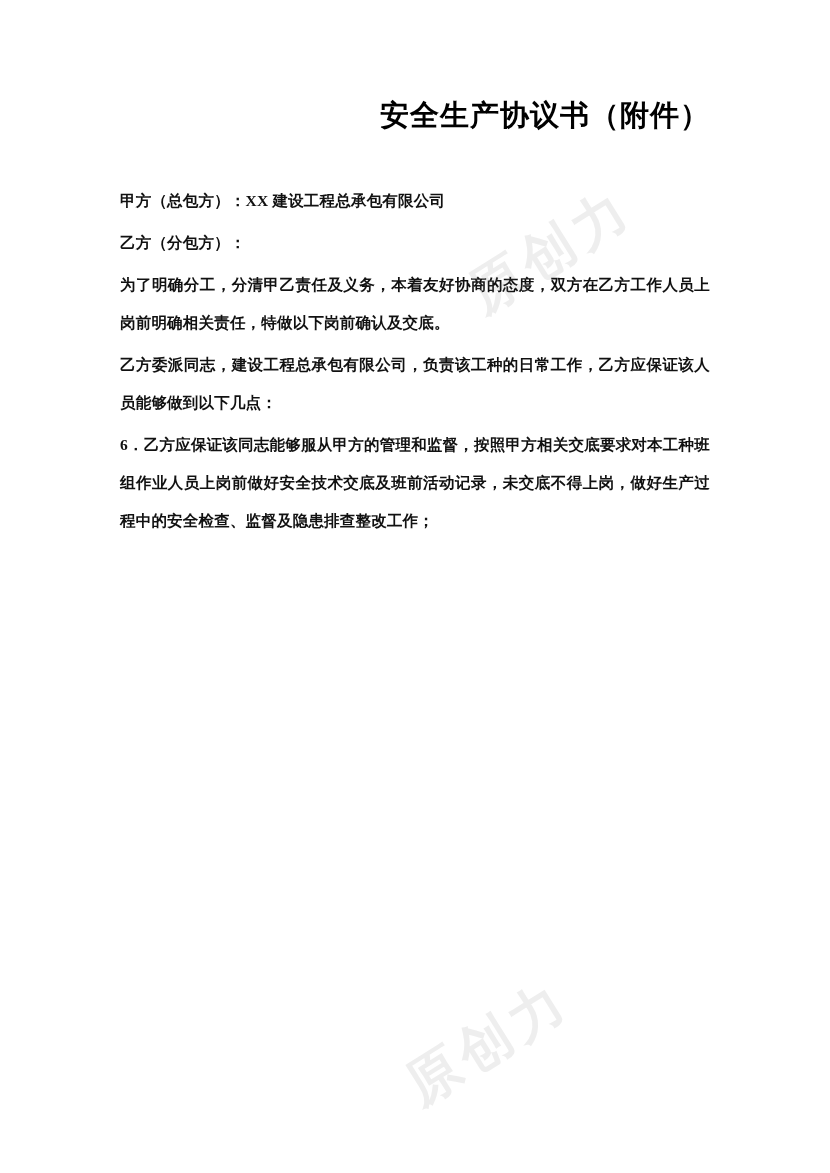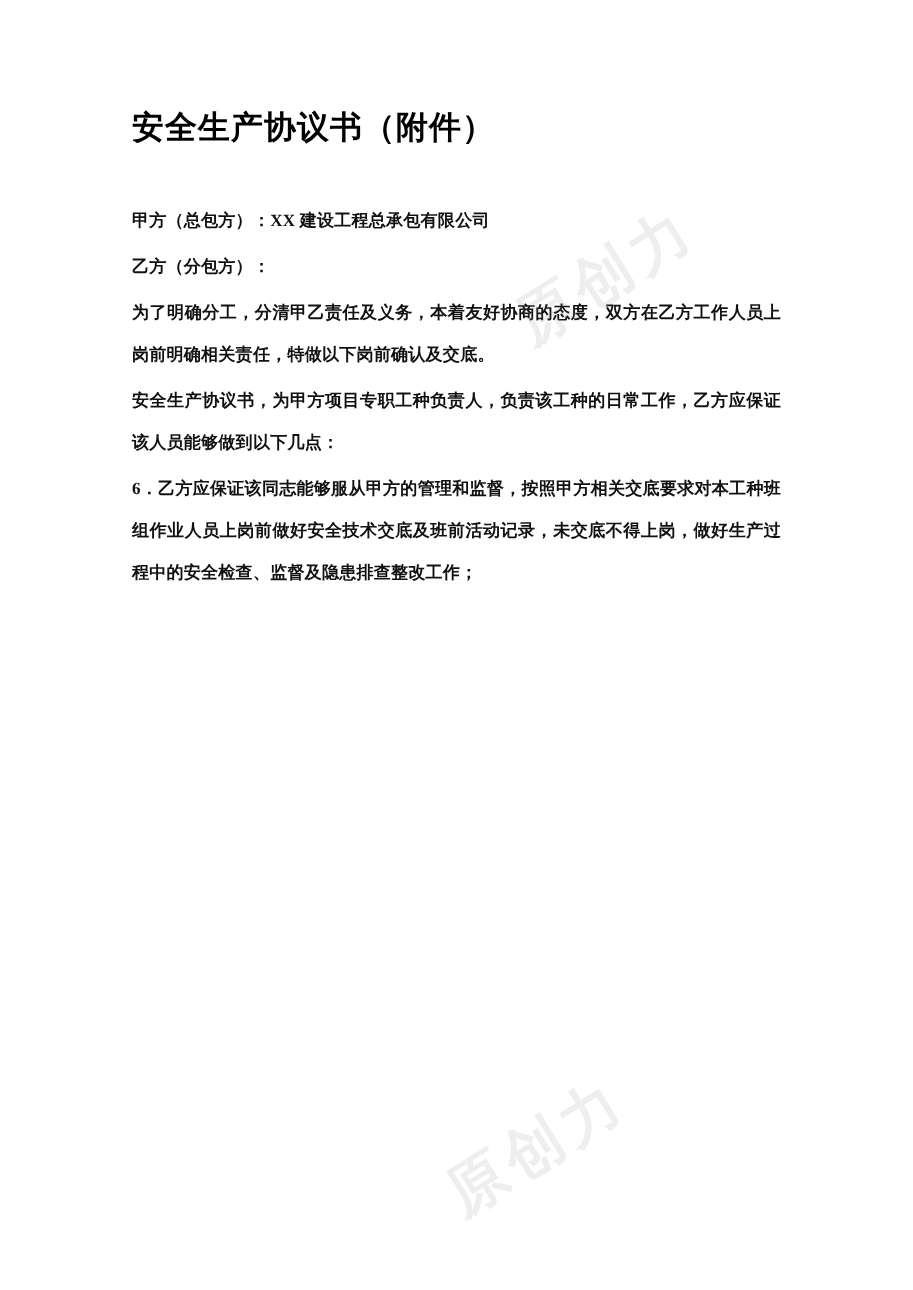--- a/index.html
+++ b/index.html
@@ -21,21 +21,21 @@
   .doc-body {
     position: absolute;
     left: 0;
     top: 0;
     width: 830px;
     height: 1173px;
     padding: 96px 120px 40px 120px;
     box-sizing: border-box;
   }
   .doc-title {
-    text-align: left;
+    text-align: right;
     font-size: 29px;
     font-weight: bold;
     letter-spacing: 1px;
     margin: 0 0 46px 0;
     color: #000;
     font-family: "DejaVu Sans", "Liberation Sans", sans-serif;
   }
   .para {
     font-size: 15.5px;
     line-height: 2.45;
@@ -74,21 +74,21 @@
 
 <div class="page">
 
   <div class="doc-body">
 
     <h1 class="doc-title">安全生产协议书（附件）</h1>
 
     <p class="para">甲方（总包方）：XX 建设工程总承包有限公司</p>
     <p class="para">乙方（分包方）：</p>
     <p class="para">为了明确分工，分清甲乙责任及义务，本着友好协商的态度，双方在乙方工作人员上岗前明确相关责任，特做以下岗前确认及交底。</p>
-    <p class="para">安全生产协议书，为甲方项目专职工种负责人，负责该工种的日常工作，乙方应保证该人员能够做到以下几点：</p>
+    <p class="para">乙方委派同志，建设工程总承包有限公司，负责该工种的日常工作，乙方应保证该人员能够做到以下几点：</p>
     <p class="para">6．乙方应保证该同志能够服从甲方的管理和监督，按照甲方相关交底要求对本工种班组作业人员上岗前做好安全技术交底及班前活动记录，未交底不得上岗，做好生产过程中的安全检查、监督及隐患排查整改工作；</p>
 
   </div>
 
   <div class="watermark">
     <div class="wm-text wm-1">原创力</div>
     <div class="wm-text wm-2">原创力</div>
   </div>
 
 </div>

